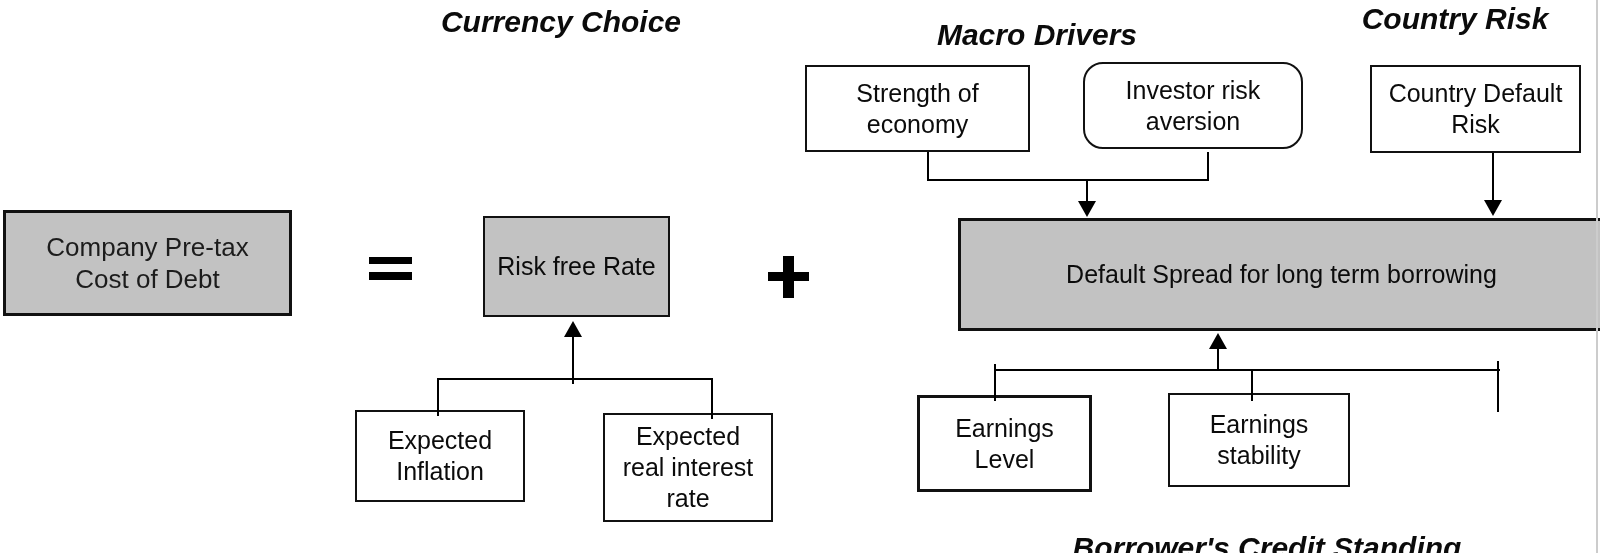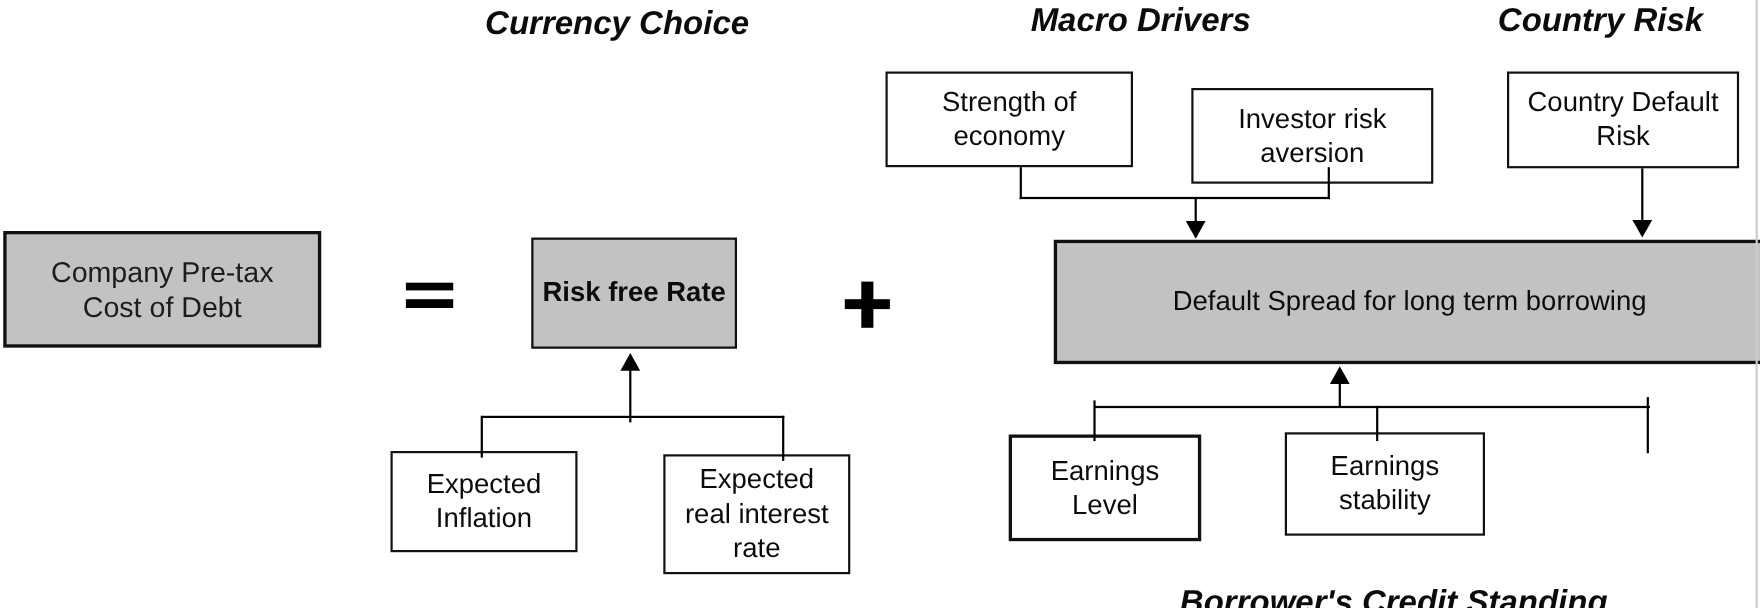--- a/index.html
+++ b/index.html
@@ -44,48 +44,48 @@
   .arrowhead.down{border-left:9px solid transparent;border-right:9px solid transparent;border-top:16px solid #000;}
   .arrowhead.up{border-left:9px solid transparent;border-right:9px solid transparent;border-bottom:16px solid #000;}
   .edge-line{position:absolute;background:#cccccc;}
 </style>
 </head>
 <body>
 
 <div id="canvas">
 
   <div class="section-label" style="left:411px;top:5px;width:300px;">Currency Choice</div>
-  <div class="section-label" style="left:887px;top:2px;width:300px;">Macro Drivers</div>
+  <div class="section-label" style="left:887px;top:18px;width:300px;">Macro Drivers</div>
   <div class="section-label" style="left:1305px;top:2px;width:300px;">Country Risk</div>
   <div class="section-label" style="left:1067px;top:531px;width:400px;">Borrower's Credit Standing</div>
 
   <div class="node" style="left:805px;top:65px;width:225px;height:87px;border-width:2.5px;">
     <div class="box-label">Strength of
 economy</div>
   </div>
-  <div class="node" style="left:1083px;top:80px;width:220px;height:87px;border-width:2.5px;">
+  <div class="node" style="left:1083px;top:62px;width:220px;height:87px;border-width:2.5px;border-radius:20px;">
     <div class="box-label">Investor risk
 aversion</div>
   </div>
   <div class="node shaded" style="left:3px;top:210px;width:289px;height:106px;">
     <div class="box-label geo">Company Pre-tax
 Cost of Debt</div>
   </div>
 
   <div class="node" style="left:1370px;top:65px;width:211px;height:88px;border-width:2.5px;">
     <div class="box-label">Country Default
 Risk</div>
   </div>
 
   <div role="img" aria-label="=">
     <div class="opbar" style="left:369px;top:257px;width:43px;height:7px;"></div>
     <div class="opbar" style="left:369px;top:272px;width:43px;height:8px;"></div>
   </div>
 
-  <div class="node shaded" style="left:483px;top:216px;width:187px;height:101px;border-width:2.5px;font-weight:bold;">
+  <div class="node shaded" style="left:483px;top:216px;width:187px;height:101px;border-width:2.5px;">
     <div class="box-label">Risk free Rate</div>
   </div>
 
   <div role="img" aria-label="+">
     <div class="opbar" style="left:783px;top:256px;width:11px;height:42px;"></div>
     <div class="opbar" style="left:768px;top:272px;width:41px;height:9px;"></div>
   </div>
 
   <div class="node shaded" style="left:934px;top:218px;width:647px;height:113px;margin-left:24px;">
     <div class="box-label">Default Spread for long term borrowing</div>

